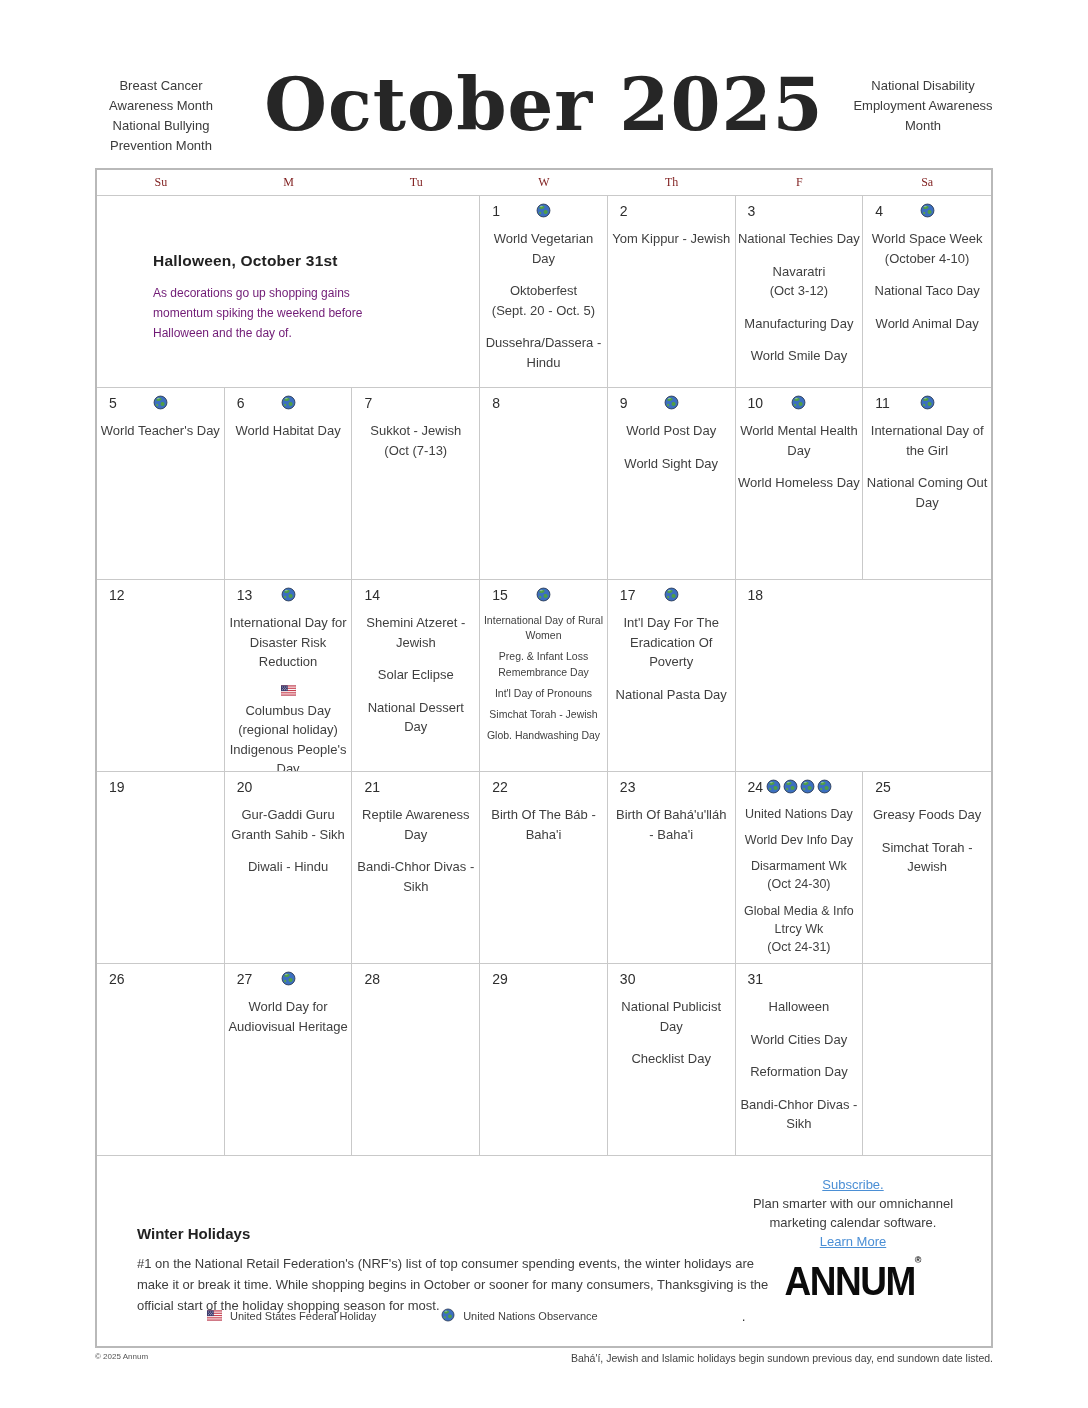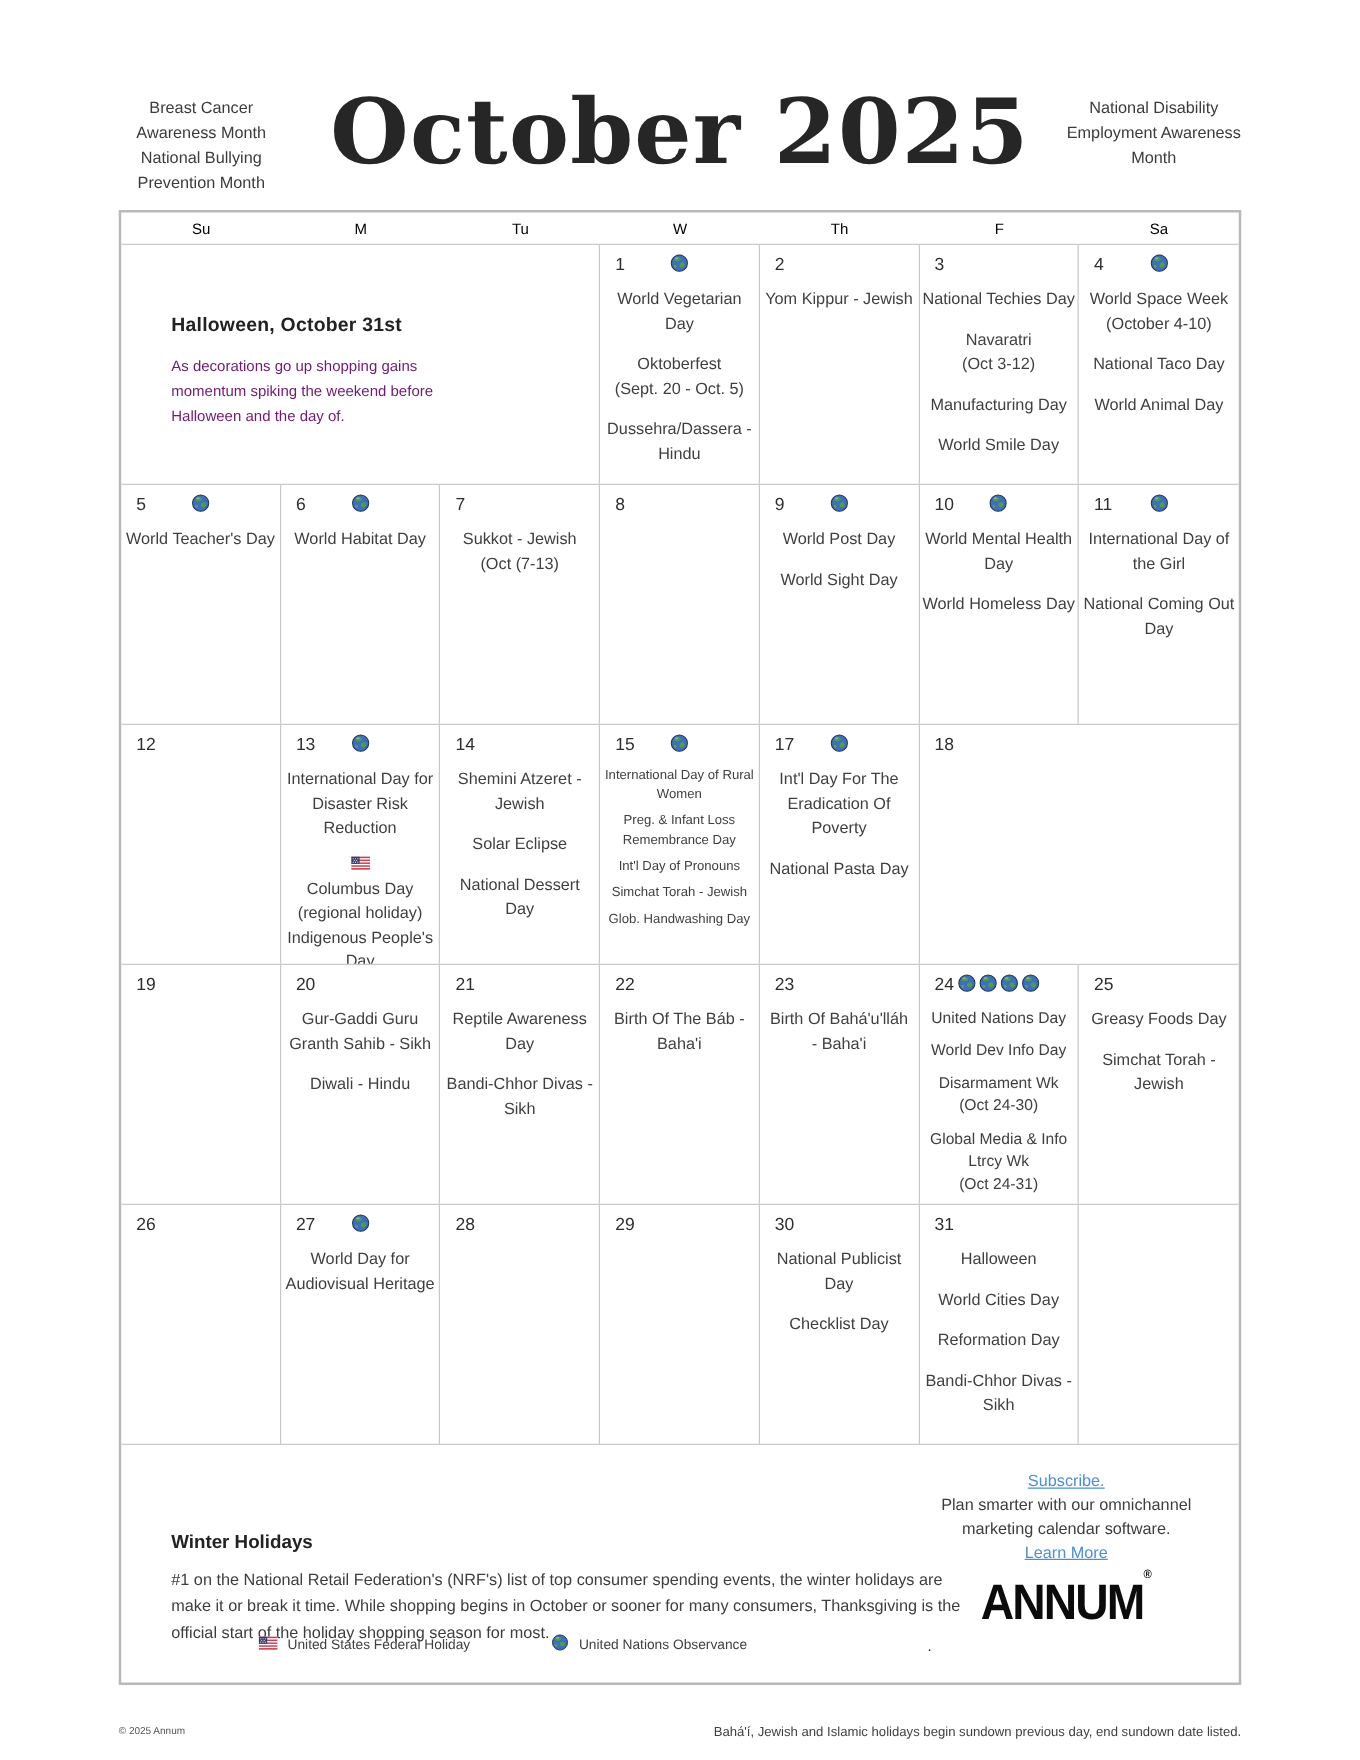--- a/index.html
+++ b/index.html
@@ -24,41 +24,41 @@
     font-family: "DejaVu Serif", serif; font-weight: 700;
     font-size: 72px; letter-spacing: 1px; color: #262626;
   }
 
   
   .cal { position: absolute; left: 95px; top: 168px; width: 898px;
          border: 2px solid #b9b9b9; background: #fff; }
   .wk-head { display: grid; grid-template-columns: repeat(7, 1fr);
              height: 26px; border-bottom: 1px solid #c9c9c9; }
   .wk-head span { display: flex; align-items: center; justify-content: center;
-                  font-size: 12px; color: #000000; }
+                  font-size: 12px; color: #7f1d1d; font-family: Liberation Serif, serif; }
   .cal-row { display: grid; grid-template-columns: repeat(7, 1fr);
              height: 192px; border-bottom: 1px solid #c9c9c9; }
   .cell { border-right: 1px solid #c9c9c9; position: relative;
           padding: 7px 2px 4px 2px; overflow: hidden; }
   .cell:last-child { border-right: none; }
   .cell.span3 { grid-column: span 3; }
   .cell-head { position: relative; height: 20px; }
   .daynum { position: absolute; left: 10px; top: 0;
             font-size: 14px; color: #2e2e2e; }
   .globes { position: absolute; left: 0; right: 0; top: 0; text-align: center; }
   .globes svg { vertical-align: top; margin: 0 1px; }
   .events { margin-top: 6px; text-align: center; }
   .event { font-size: 13px; line-height: 1.5; color: #3f3f3f;
            white-space: pre-line; margin-bottom: 13px; }
   .event.flag-line { margin-bottom: 2px; line-height: 1.1; }
   .cell.small .event { font-size: 10.5px; margin-bottom: 6px; line-height: 1.45; }
   .cell.tight .event { font-size: 12.5px; margin-bottom: 8px; line-height: 1.45; }
 
   
-  .note-cell { padding: 56px 20px 0 40px; }
+  .note-cell { padding: 56px 20px 0 56px; }
   .note-title { font-size: 15.5px; font-weight: 700; color: #222;
                 margin-bottom: 14px; letter-spacing: .2px; }
   .note-body { font-size: 12px; line-height: 1.65; color: #701a75; width: 258px; }
 
   
   .bottom { height: 190px; position: relative; }
   .winter { position: absolute; left: 40px; top: 40px; width: 640px; margin-top: 29px; }
   .winter-title { font-size: 15px; font-weight: 700; color: #222; margin-bottom: 12px; }
   .winter-body { font-size: 13px; line-height: 1.6; color: #3d3d3d; }
   .promo { position: absolute; right: 18px; top: 20px; width: 240px;
@@ -67,21 +67,21 @@
   .promo .logo { margin-top: 4px; font-size: 37px; font-weight: 700;
                  letter-spacing: -1.5px; color: #0b0b0b;
                  transform: scaleY(1.08); display: inline-block; }
   .promo .logo sup { font-size: 9px; vertical-align: top; letter-spacing: 0; }
   .legend { position: absolute; left: 110px; bottom: 22px; display: flex;
             align-items: center; gap: 10px; font-size: 11px; color: #3f3f3f; }
   .legend-item { display: flex; align-items: center; gap: 8px; margin-right: 55px; }
   .legend-dot { position: absolute; left: 645px; bottom: 22px; font-size: 12px; color: #222; }
 
   
-  .footer { position: absolute; left: 95px; right: 95px; top: 1380px;
+  .footer { position: absolute; left: 95px; right: 95px; top: 1352px;
             display: flex; justify-content: space-between; align-items: flex-start; }
   .copyright { font-size: 8px; color: #555; }
   .foot-note { font-size: 10.5px; color: #3f3f3f; }
 </style>
 </head>
 <body>
 
 <div class="page">
 
   <div class="obs-left">

